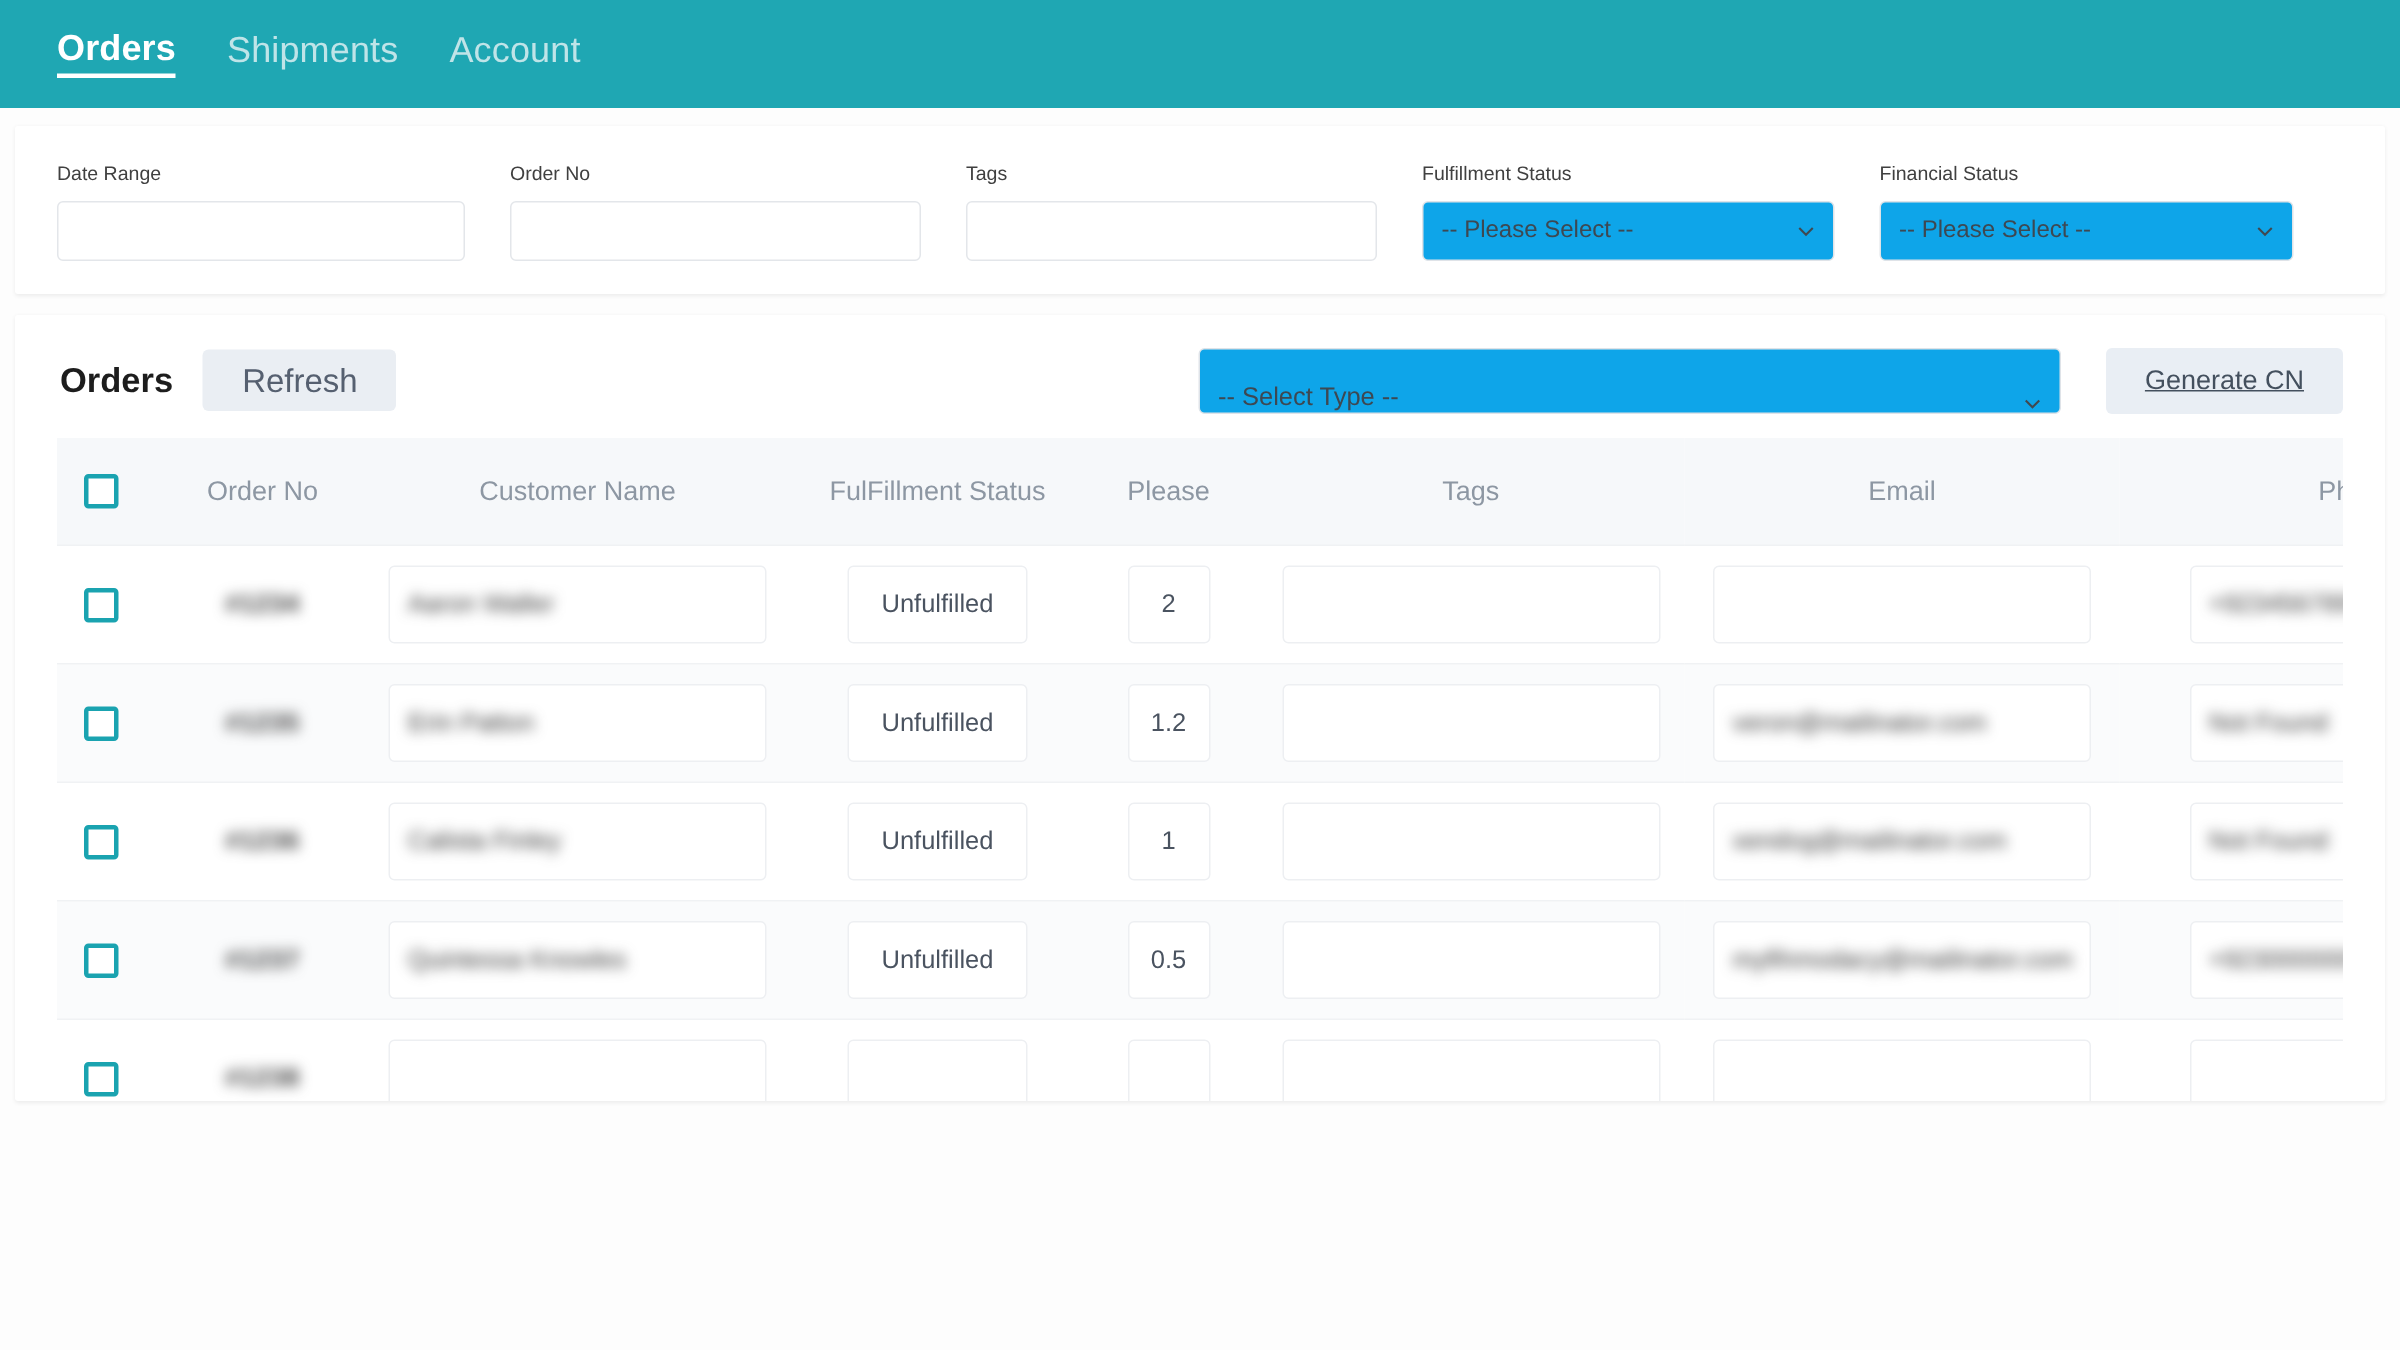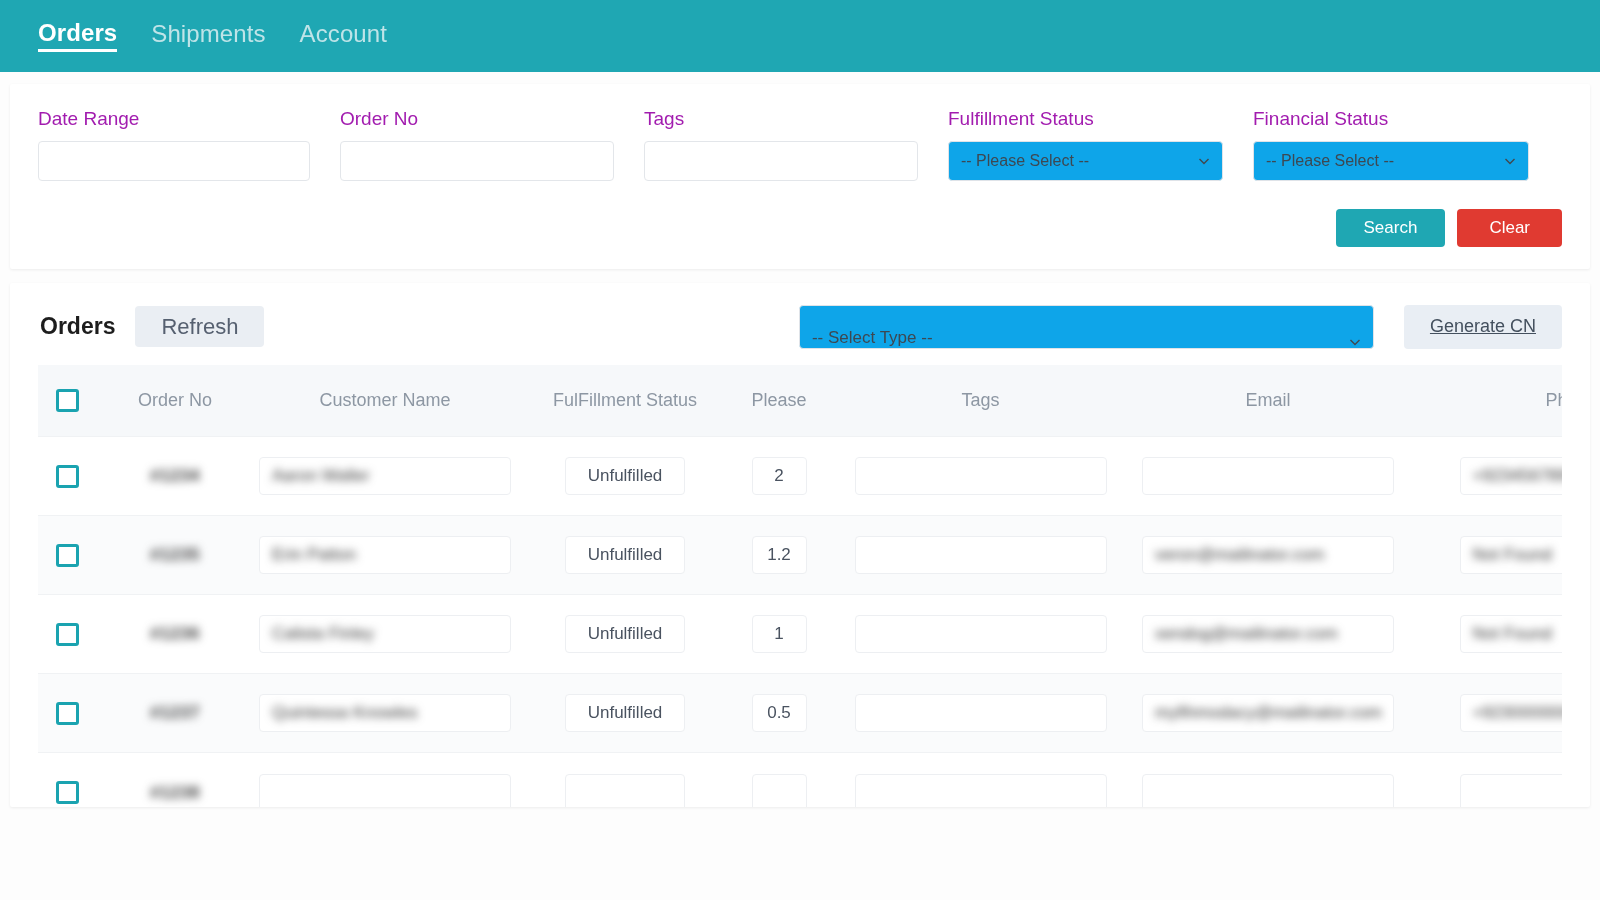--- a/index.html
+++ b/index.html
@@ -63,22 +63,22 @@
     gap: 30px;
   }
   .filter-field { display: flex; flex-direction: column; }
   .f-daterange { width: 272px; }
   .f-orderno  { width: 274px; }
   .f-tags     { width: 274px; }
   .f-fulfill  { width: 275px; }
   .f-financial{ width: 276px; }
 
   .filter-label {
-    font-size: 19px;
-    color: #a21caf;
+    font-size: 13px;
+    color: #404040;
     margin-bottom: 10px;
     line-height: 1.2;
   }
   .text-input {
     height: 40px;
     border: 1px solid #e3e6ea;
     border-radius: 4px;
     background: #fff;
     font-size: 16px;
     color: #444;
@@ -215,21 +215,21 @@
     background: #fff;
     display: inline-block;
     cursor: pointer;
     vertical-align: middle;
   }
 
   .cell-input {
     border: 1px solid #edeff2;
     border-radius: 4px;
     background: #fff;
-    height: 38px;
+    height: 52px;
     font-size: 17px;
     color: #4a5360;
     padding: 0 12px;
     display: flex;
     align-items: center;
     font-family: "Liberation Sans", sans-serif;
     outline: none;
     width: 100%;
   }
   .cell-input.center { justify-content: center; padding: 0 6px; }
@@ -297,24 +297,20 @@
           <span class="chev">
             <svg viewBox="0 0 12 12" width="12" height="12">
                 <path d="M1.5 4 L6 8.5 L10.5 4" fill="none" stroke="#41484f" stroke-width="1.4"></path>
               </svg>
           </span>
         </div>
       </div>
 
     </div>
 
-    <div class="filter-actions">
-      <button class="btn btn-search">Search</button>
-      <button class="btn btn-clear">Clear</button>
-    </div>
   </div>
 
   <div class="card orders-card">
 
     <div class="orders-head">
       <div class="orders-title">Orders</div>
       <button class="btn-refresh">Refresh</button>
       <div class="head-spacer"></div>
       <div class="select-box select-type">
         <span>-- Select Type --</span>

